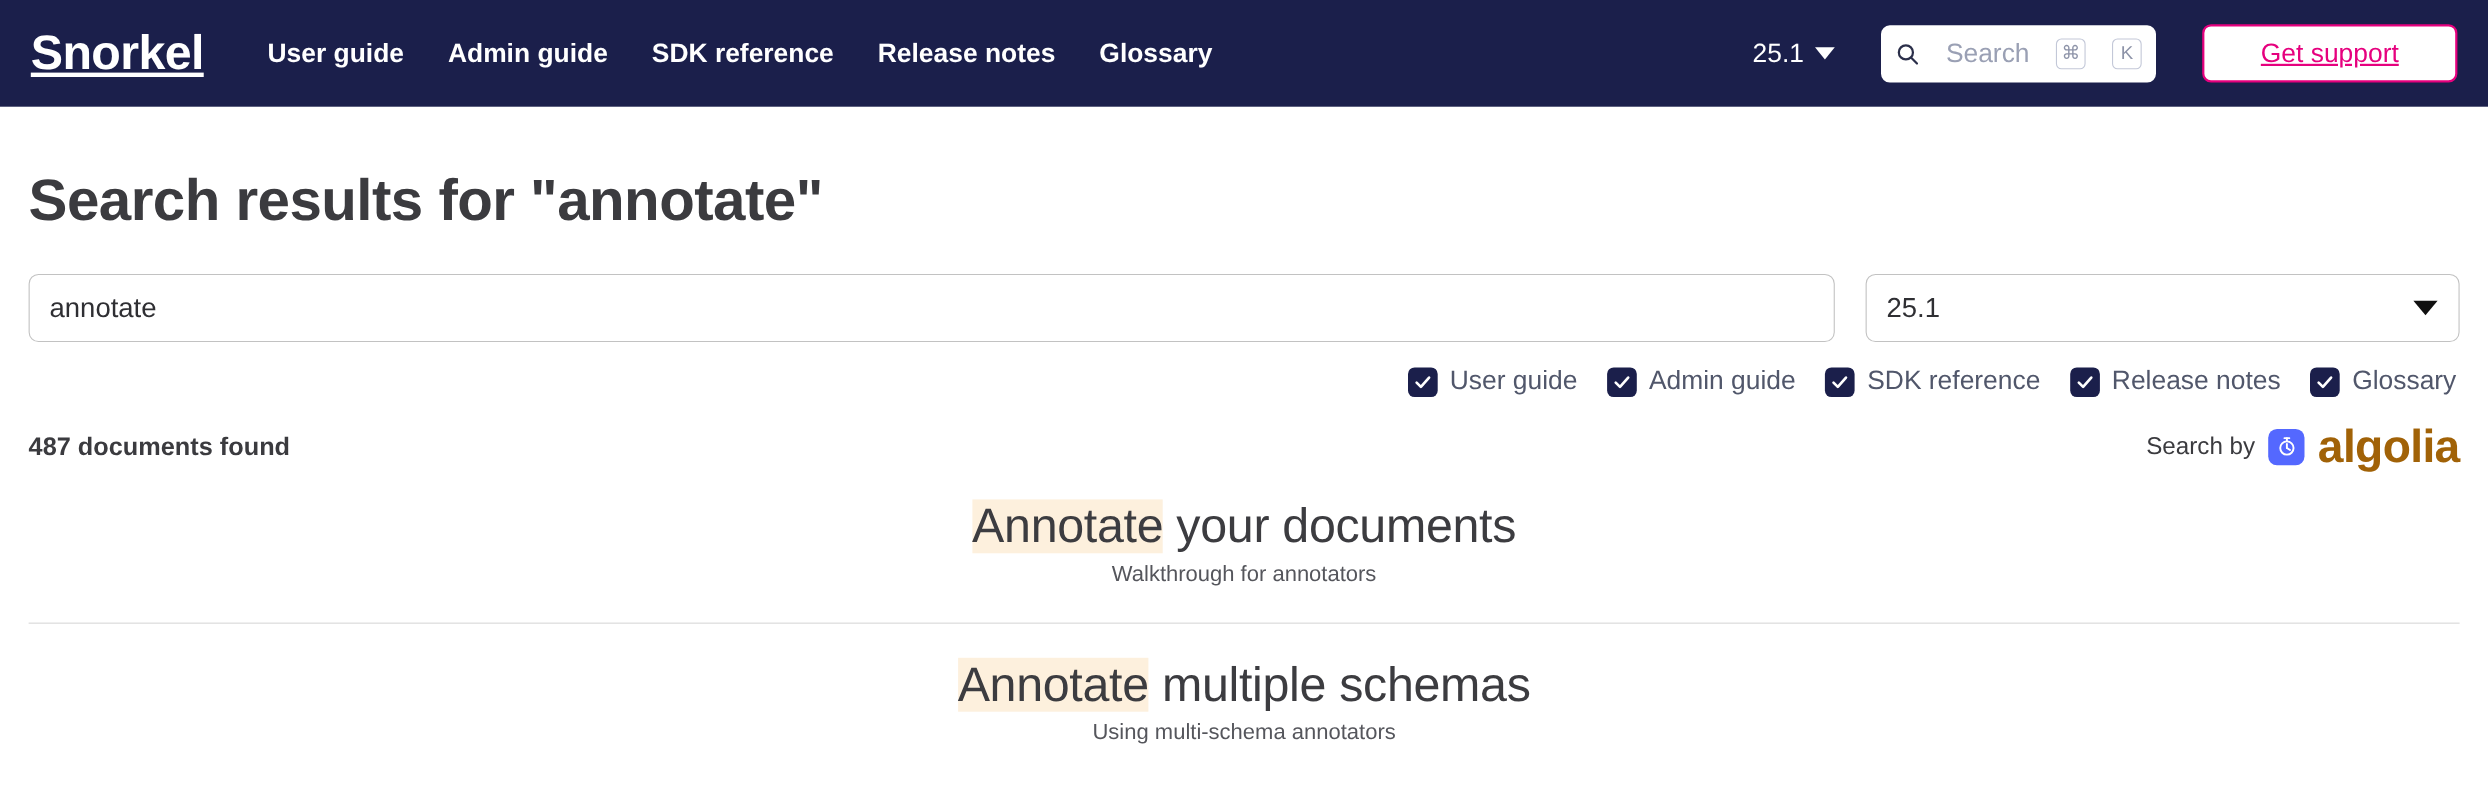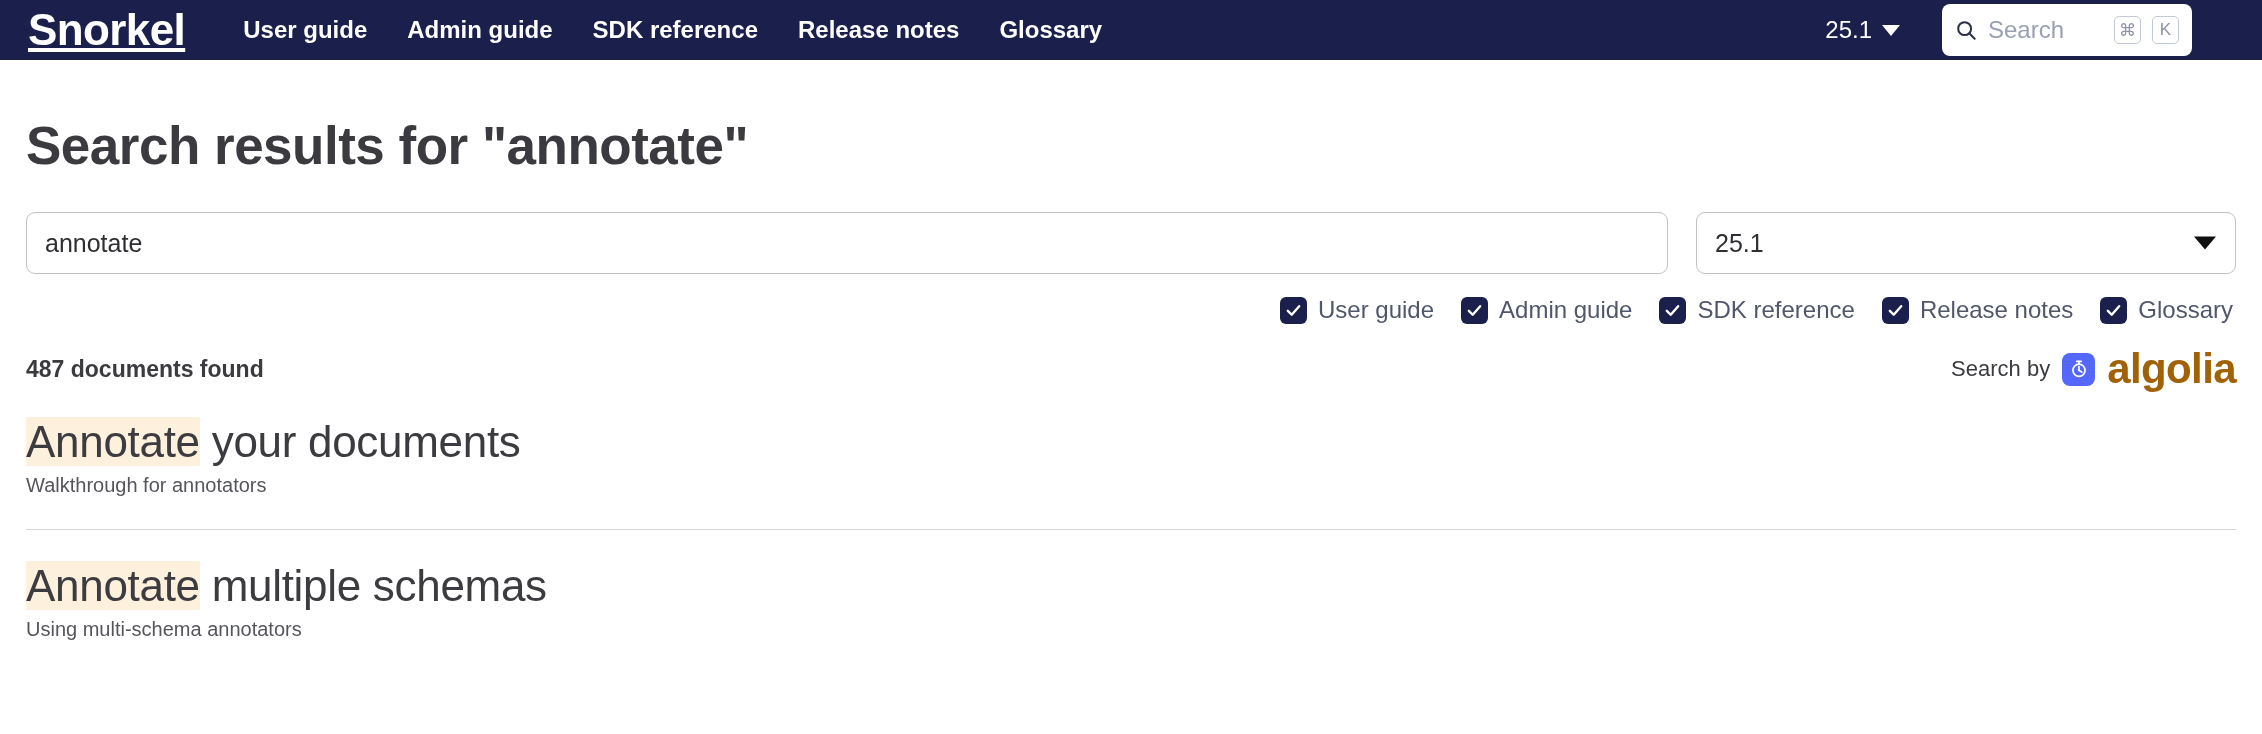--- a/index.html
+++ b/index.html
@@ -7,21 +7,21 @@
   html, body {
     width: 2262px;
     height: 734px;
     background: #ffffff;
     font-family: "Liberation Sans", sans-serif;
     overflow: hidden;
   }
 
   
   .navbar {
-    height: 60px;
+    height: 97px;
     background: #1b1f4b;
     display: flex;
     align-items: center;
     padding: 0 28px 0 28px;
     position: relative;
   }
 
   .brand {
     font-size: 44px;
     font-weight: 700;
@@ -74,21 +74,21 @@
   }
 
   .navsearch {
     width: 250px;
     height: 52px;
     background: #ffffff;
     border-radius: 8px;
     display: flex;
     align-items: center;
     padding: 0 13px;
-    gap: 11px;
+    gap: 24px;
     cursor: text;
     margin-right: 42px;
   }
   .navsearch .mag { flex: 0 0 auto; display:flex; }
   .navsearch-placeholder {
     color: #9aa0b4;
     font-size: 24px;
     flex: 1 1 auto;
     white-space: nowrap;
   }
@@ -253,21 +253,21 @@
     flex: 0 0 auto;
   }
   .algolia-word {
     font-size: 42px;
     font-weight: 700;
     color: #a16207;
     letter-spacing: -0.6px;
     line-height: 1;
   }
 
-  .results { margin-top: 26px; }
+  .results { margin-top: 26px; text-align: center; }
 
   .result-item { padding-bottom: 6px; }
   .result-item + .result-item {
     border-top: 1px solid #d7d7d7;
     padding-top: 30px;
     margin-top: 26px;
   }
 
   .result-title {
     font-size: 44px;
@@ -315,20 +315,21 @@
         <svg width="22" height="22" viewBox="0 0 24 24" fill="none" stroke="#2b2f4a" stroke-width="2.2" stroke-linecap="round">
           <circle cx="10.5" cy="10.5" r="7"></circle>
           <line x1="15.8" y1="15.8" x2="21.5" y2="21.5"></line>
         </svg>
       </span>
       <span class="navsearch-placeholder">Search</span>
       <span class="kbd">⌘</span>
       <span class="kbd">K</span>
     </div>
 
+    <a class="support-btn" href="#">Get support</a>
   </div>
 </header>
 
 <main class="main">
 
   <h1 class="page-title">Search results for "annotate"</h1>
 
   <div class="search-row">
     <input class="query-input" type="text" value="annotate" style="">
 

